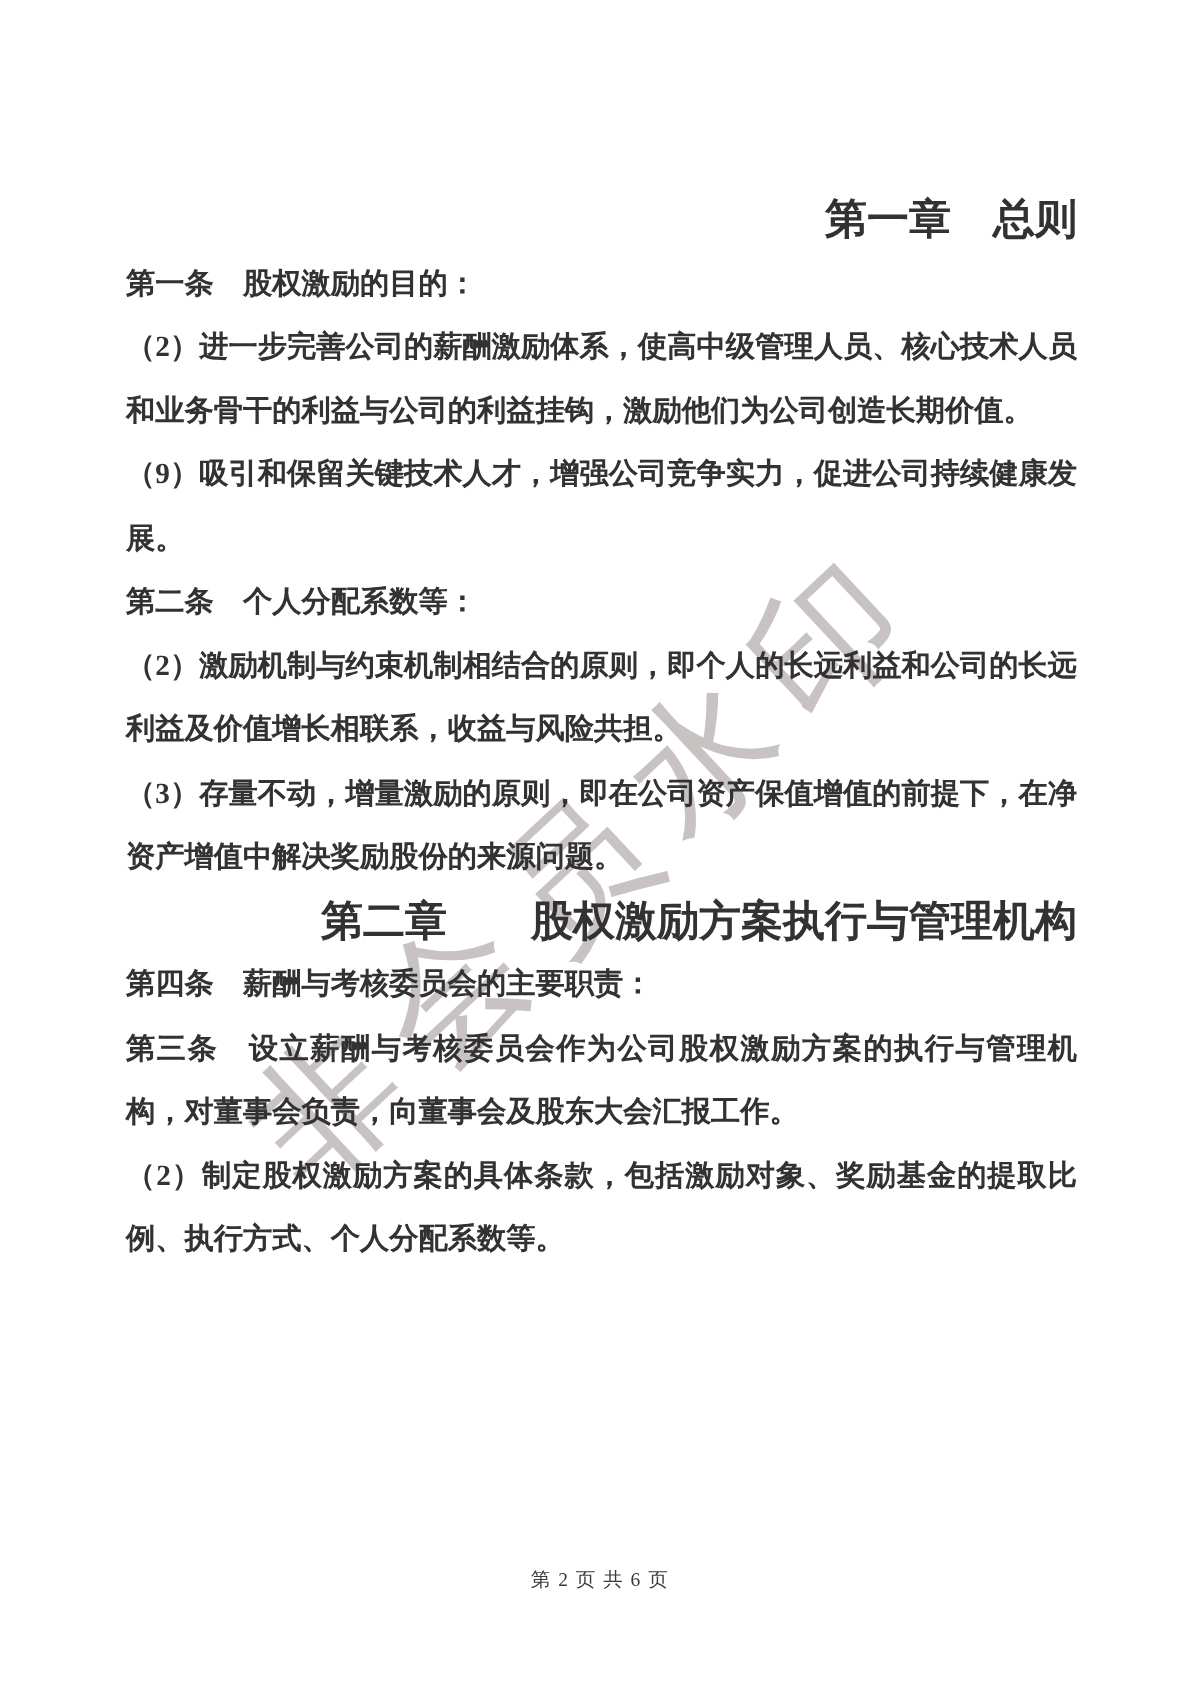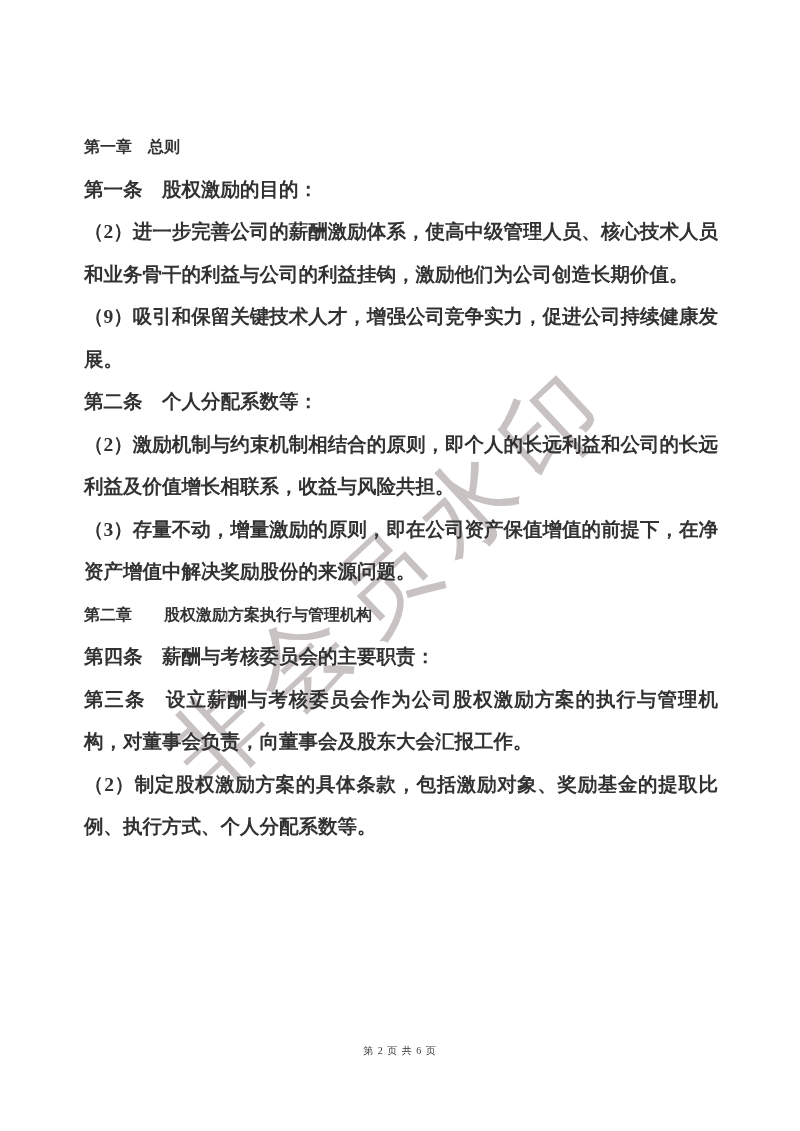--- a/index.html
+++ b/index.html
@@ -39,32 +39,32 @@
     line-height: 42.5px;
     text-align: justify;
     word-break: break-all;
   }
   .content p {
     margin: 0;
     padding: 0;
     font-weight: bold;
   }
   .content p.chapter-heading {
-    text-align: left;
+    text-align: right;
     font-weight: bold;
-    font-size: 16px;
+    font-size: 28px;
     word-break: keep-all;
   }
   .page-footer {
     position: absolute;
     left: 0;
     right: 0;
     top: 1044px;
     text-align: center;
-    font-size: 10px;
+    font-size: 13px;
     color: #3a3a3a;
     z-index: 2;
     letter-spacing: 1px;
   }
 </style>
 </head>
 <body>
 
 <div class="page">
 

